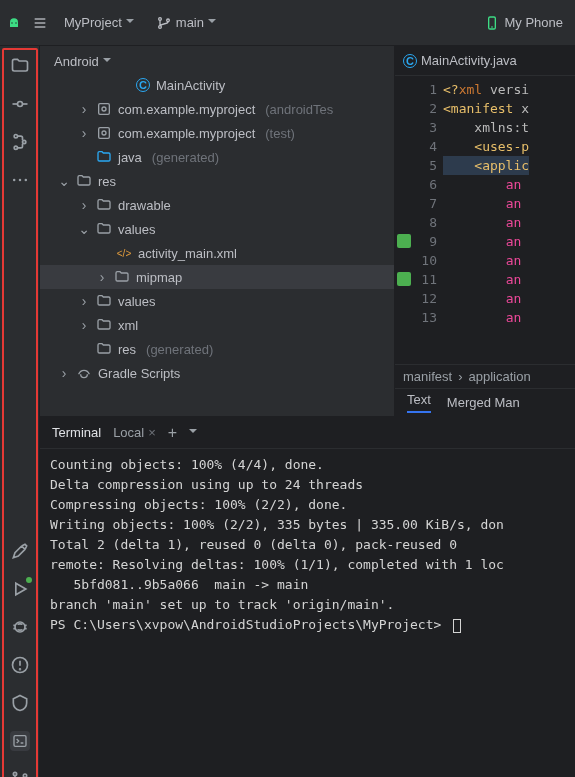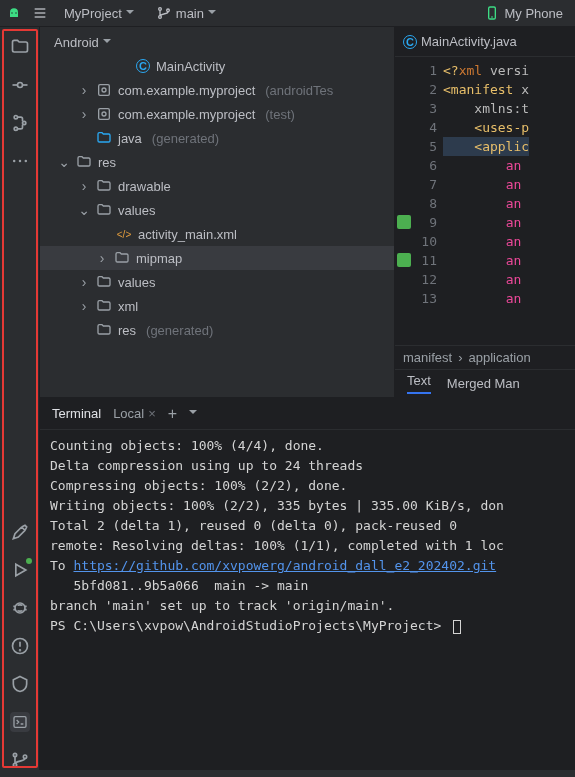--- a/index.html
+++ b/index.html
@@ -6,21 +6,21 @@
   body {
     width: 575px; height: 777px;
     background: #2b2d30;
     font-family: -apple-system, "Segoe UI", sans-serif;
     font-size: 13px;
     color: #bcbec4;
     overflow: hidden;
     position: relative;
   }
   .topbar {
-    height: 27px; display: flex; align-items: center;
+    height: 46px; display: flex; align-items: center;
     padding: 0 6px; gap: 8px;
     border-bottom: 1px solid #1e1f22;
   }
   .topbar .left { display:flex; align-items:center; gap:10px; }
   .topbar .spacer { flex:1; }
   .topbar .btn { display:flex; align-items:center; gap:4px; padding:2px 6px; color:#bcbec4; cursor:pointer; }
   .ic { width:16px; height:16px; display:inline-flex; align-items:center; justify-content:center; color:#9aa0a6; }
   .chev::after { content:""; border:4px solid transparent; border-top-color:#9aa0a6; margin-top:4px; display:inline-block; }
 
   .main { display:flex; height: calc(100% - 34px); }
@@ -325,20 +325,29 @@
             <div class="node none" style="padding-left: 38px;">
               <span class="exp"></span>
               <span class="fic folder">
                 <svg viewBox="0 0 24 24" fill="none" stroke="currentColor" stroke-width="2">
                   <path d="M3 6a2 2 0 012-2h4l2 2h8a2 2 0 012 2v8a2 2 0 01-2 2H5a2 2 0 01-2-2V6z"></path>
                 </svg>
               </span>
               <span class="lbl">res</span>
               <span class="muted">(generated)</span>
             </div>
+            <div class="node " style="padding-left: 18px;">
+              <span class="exp"></span>
+              <span class="fic gradle">
+                <svg viewBox="0 0 24 24" fill="none" stroke="currentColor" stroke-width="2">
+                  <path d="M4 14c3-8 13-8 16 0M7 14c0 3 2 5 5 5s5-2 5-5"></path>
+                </svg>
+              </span>
+              <span class="lbl">Gradle Scripts</span>
+            </div>
           </div>
       </div>
 
       <div class="editor">
         <div class="ed-tabs">
           <div class="ed-tab">
             <span class="fic cls">C</span>
             <span>MainActivity.java</span>
           </div>
         </div>
@@ -381,18 +390,18 @@
         </span>
         <span style="color:#9aa0a6;font-size:16px">+</span>
         <span class="chev"></span>
       </div>
       <div class="term-body" id="term-body">Counting objects: 100% (4/4), done.
 Delta compression using up to 24 threads
 Compressing objects: 100% (2/2), done.
 Writing objects: 100% (2/2), 335 bytes | 335.00 KiB/s, don
 Total 2 (delta 1), reused 0 (delta 0), pack-reused 0
 remote: Resolving deltas: 100% (1/1), completed with 1 loc
-<div>To <a href="#">https://github.com/xvpowerg/android_dall_e2_202402.git</a></div>   5bfd081..9b5a066  main -&gt; main
+   5bfd081..9b5a066  main -&gt; main
 branch 'main' set up to track 'origin/main'.
 <span>PS C:\Users\xvpow\AndroidStudioProjects\MyProject&gt; </span><span class="cursor"></span></div>
     </div>
   </div>
 </div>
 
 </body></html>

